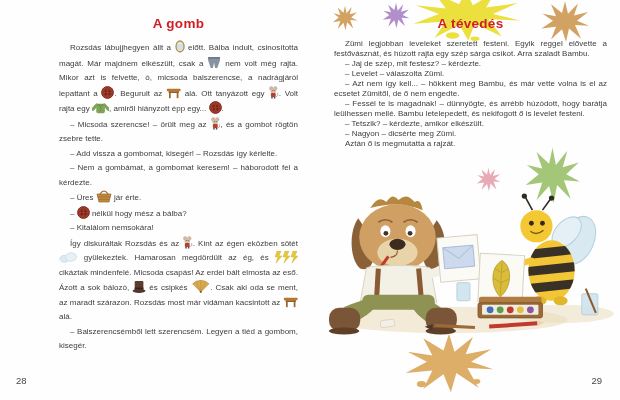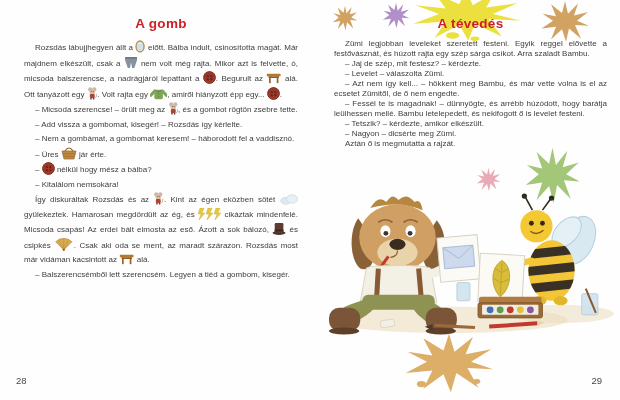--- a/index.html
+++ b/index.html
@@ -5,21 +5,21 @@
   :root{
     --title-red:#cf1f26; --body-text:#3d3d3d;
     --splash-yellow:#ebe03e; --splash-purple:#b28fca; --splash-tan:#d2a263;
     --splash-green:#a4c678; --splash-pink:#e8aab4; --splash-ochre:#ddae67;
   }
   *{box-sizing:border-box;}
   html,body{margin:0;padding:0;}
   body{width:620px;height:400px;font-family:"Liberation Sans",sans-serif;background:#ffffff;}
   .spread{position:relative;width:620px;height:400px;background:#fefefe;overflow:hidden;}
   .page{position:absolute;top:0;height:400px;width:310px;}
-  #left-page{left:0;}
+  #left-page{left:0;padding-left:35px;}
   #right-page{left:310px;}
   .page-inner{position:relative;z-index:2;padding:10px 12px 0 24px;}
   #right-page .page-inner{padding:10px 13px 0 24px;}
   .page-title{margin:6px 0 9px 0;text-align:center;color:var(--title-red);
     font-size:13.5px;font-weight:bold;letter-spacing:.3px;}
   #right-page .page-title{margin-top:6px;margin-bottom:8px;}
   .story{color:var(--body-text);font-size:8px;}
   .para{margin:0;text-indent:11px;text-align:justify;line-height:14.5px;}
   #right-story .para{line-height:10px;}
   .inline-icon{display:inline-block;vertical-align:-3px;line-height:0;}
@@ -97,21 +97,21 @@
                 <circle cx="9" cy="3" r="2.6" fill="#cdb6a4"></circle>
                 <circle cx="6.5" cy="6" r="3.4" fill="#d4bdab"></circle>
                 <circle cx="5.3" cy="5.5" r=".6" fill="#43342a"></circle>
                 <circle cx="7.7" cy="5.5" r=".6" fill="#43342a"></circle>
                 <rect x="3.5" y="8.6" width="6" height="5" rx="1.2" fill="#b5422e"></rect>
                 <rect x="4" y="13.4" width="1.8" height="2" fill="#4a4a5a"></rect>
                 <rect x="7.2" y="13.4" width="1.8" height="2" fill="#4a4a5a"></rect>
                 <path d="M9.5 13.5 Q13 12.5 12 8.5" stroke="#c09a86" stroke-width="1" fill="none"></path>
               </svg></span>, és a gombot rögtön zsebre tette.</p>
           <p class="para">– Add vissza a gombomat, kisegér! – Rozsdás így kérlelte.</p>
-          <p class="para">– Nem a gombámat, a gombomat keresem! – háborodott fel a vaddisznó.</p>
+          <p class="para">– Nem a gombámat, a gombomat keresem! – háborodott fel a kérdezte.</p>
           <p class="para">– Üres <span class="inline-icon"><svg viewBox="0 0 16 13">
                 <path d="M4 4 Q8 -2 12 4" stroke="#96682c" stroke-width="1.2" fill="none"></path>
                 <path d="M1 4 L15 4 L13 12 L3 12 Z" fill="#c08a3e" stroke="#96682c" stroke-width=".7"></path>
                 <path d="M1.8 6.8 H14.2 M2.4 9.4 H13.6" stroke="#96682c" stroke-width=".6"></path>
               </svg></span> jár érte.</p>
           <p class="para">– <span class="inline-icon"><svg viewBox="0 0 11 11">
                 <circle cx="5.5" cy="5.5" r="5" fill="#a33b2b" stroke="#7c2a1e" stroke-width=".8"></circle>
                 <circle cx="5.5" cy="5.5" r="3.1" fill="none" stroke="#8a3323" stroke-width=".8"></circle>
                 <circle cx="4.2" cy="4.4" r=".8" fill="#5f1f15"></circle>
                 <circle cx="6.9" cy="4.4" r=".8" fill="#5f1f15"></circle>

